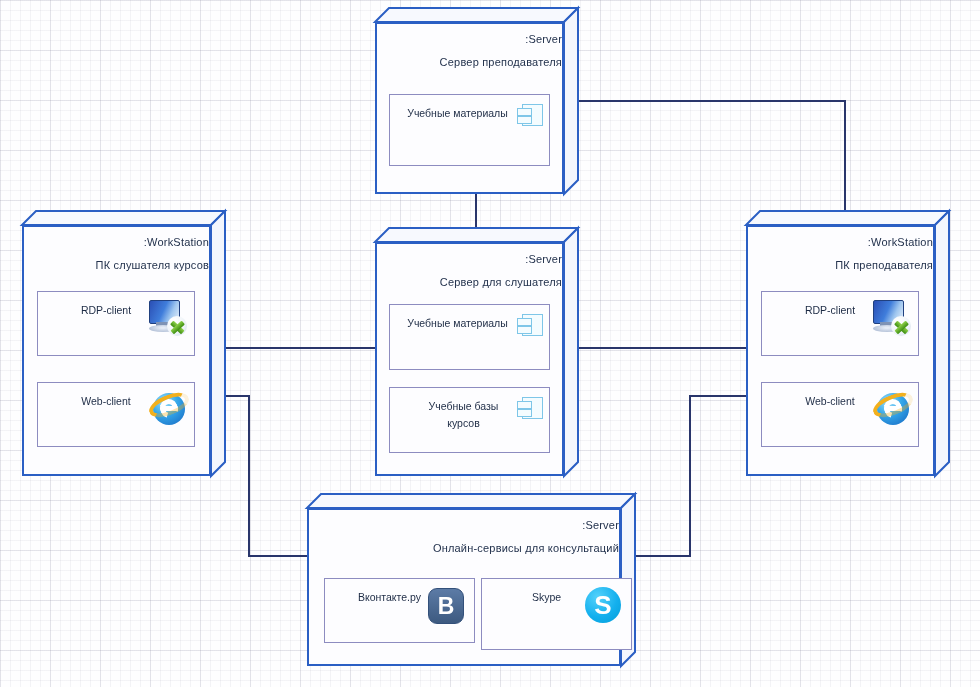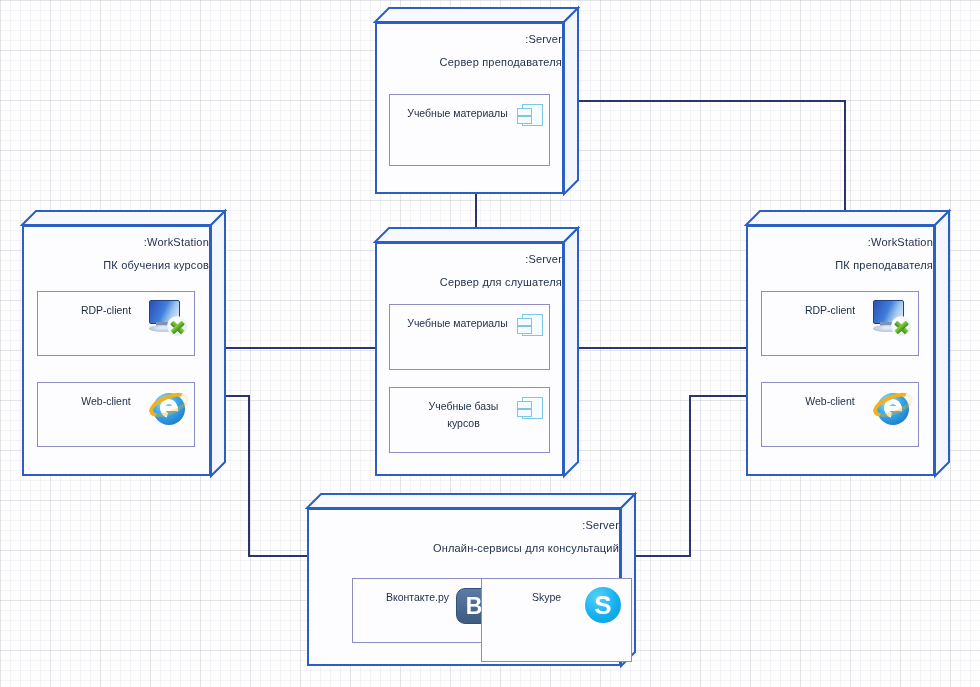--- a/index.html
+++ b/index.html
@@ -197,21 +197,21 @@
     </div>
   </div>
 
   <div class="node" style="left:22px; top:211px; width:203px; height:265px;">
     <svg class="depth" viewBox="0 0 203 265" xmlns="http://www.w3.org/2000/svg">
       <polygon points="0,14 14,0 203,0 189,14" fill="#f7f9fe" stroke="#2b5fc4" stroke-width="2"></polygon>
       <polygon points="189,14 203,0 203,251 189,265" fill="#f3f6fd" stroke="#2b5fc4" stroke-width="2"></polygon>
     </svg>
     <div class="face">
       <div class="title stereo">:WorkStation</div>
-      <div class="title name">ПК обучения курсов</div>
+      <div class="title name">ПК слушателя курсов</div>
       <div class="comp" style="left:13px; top:64px; width:158px; height:65px;">
         <div class="clabel">RDP-client</div>
         <span class="icon rdp-icon" style="right:7px; top:8px;">
           <span class="screen"></span>
             <span class="stand"></span>
             <span class="base"></span>
             <span class="badge"></span>
         </span>
       </div>
       <div class="comp" style="left:13px; top:155px; width:158px; height:65px;">
@@ -283,27 +283,27 @@
   </div>
 
   <div class="node" style="left:307px; top:494px; width:328px; height:172px;">
     <svg class="depth" viewBox="0 0 328 172" xmlns="http://www.w3.org/2000/svg">
       <polygon points="0,14 14,0 328,0 314,14" fill="#f7f9fe" stroke="#2b5fc4" stroke-width="2"></polygon>
       <polygon points="314,14 328,0 328,158 314,172" fill="#f3f6fd" stroke="#2b5fc4" stroke-width="2"></polygon>
     </svg>
     <div class="face">
       <div class="title stereo">:Server</div>
       <div class="title name">Онлайн-сервисы для консультаций</div>
-      <div class="comp" style="left:15px; top:68px; width:151px; height:65px;margin-left:28px;">
+      <div class="comp" style="left:15px; top:68px; width:151px; height:65px;">
         <div class="clabel">Вконтакте.ру</div>
         <span class="icon vk-icon" style="right:10px; top:9px;">
           <span class="v">B</span>
         </span>
       </div>
-      <div class="comp" style="left:172px; top:68px; width:151px; height:84px;">
+      <div class="comp" style="left:172px; top:68px; width:151px; height:72px;">
         <div class="clabel">Skype</div>
         <span class="icon skype-icon" style="right:10px; top:8px;">
           <span class="s">S</span>
         </span>
       </div>
     </div>
   </div>
 
 </div>
 

